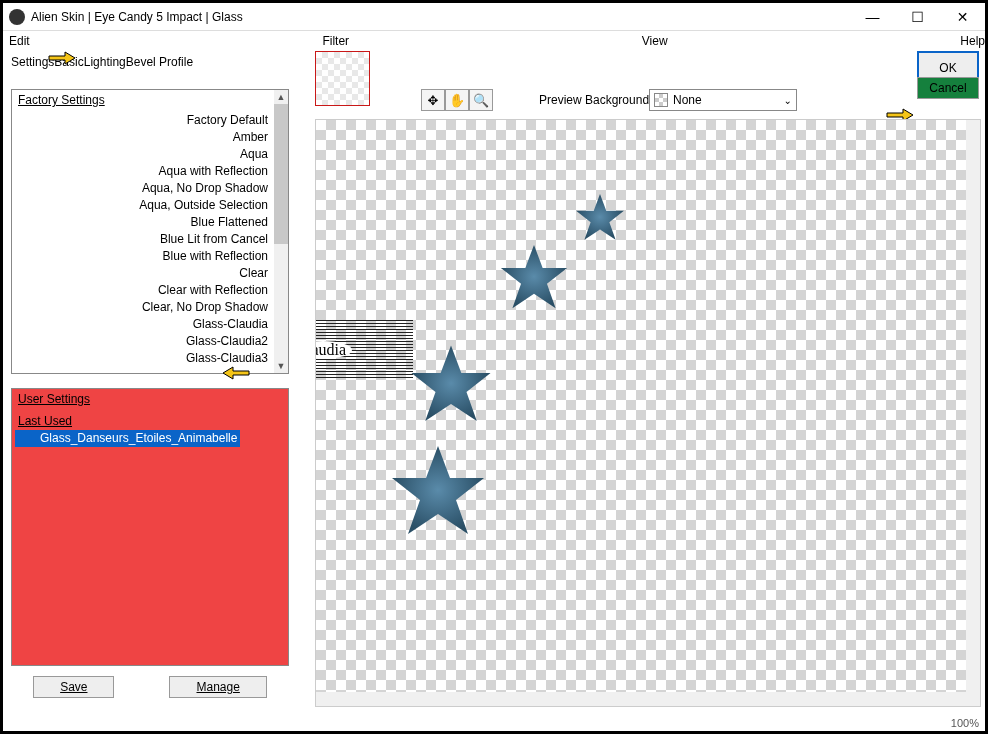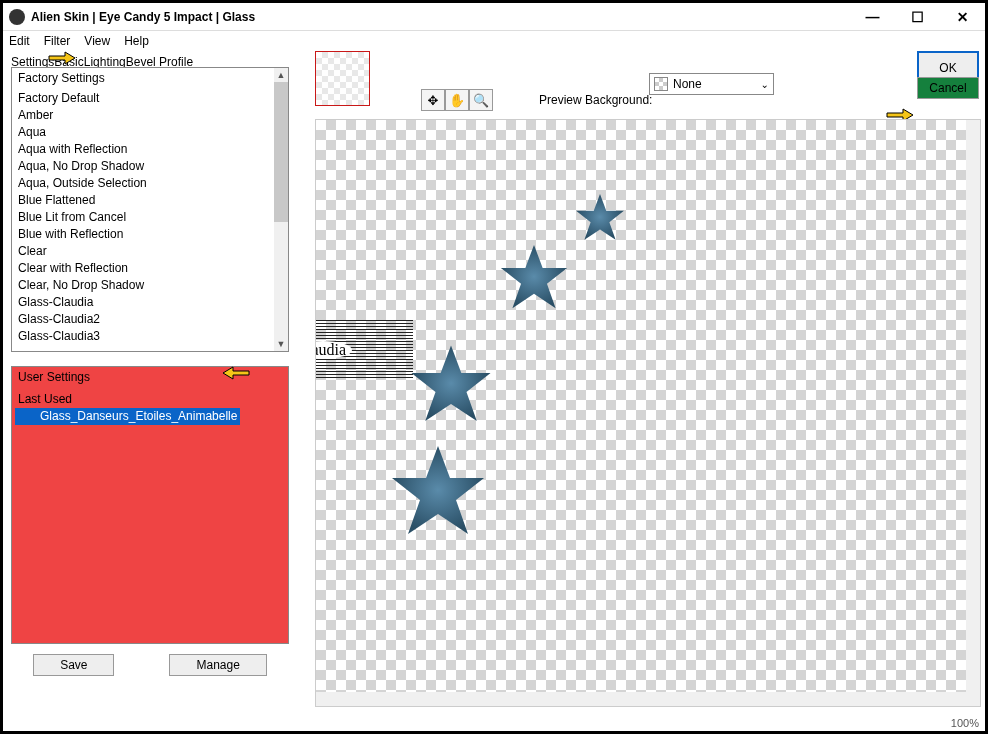--- a/index.html
+++ b/index.html
@@ -1,49 +1,49 @@
 <!DOCTYPE html>
 <html><head>
 <meta charset="utf-8">
 <style>
 * { box-sizing: border-box; margin: 0; padding: 0; font-family: "Segoe UI", Tahoma, sans-serif; font-size: 12px; }
 body { background: #fff; }
 .window { width: 988px; height: 734px; border: 3px solid #000; position: relative; background: #fff; overflow: hidden; }
-.titlebar { height: 28px; background: #fff; display: flex; align-items: center; padding-left: 6px; border-bottom: 1px solid #ddd; font-weight: bold; }
+.titlebar { height: 28px; background: #fff; display: flex; align-items: center; padding-left: 6px; border-bottom: 1px solid #ddd; }
 .titlebar-icon { width: 16px; height: 16px; background: #333; border-radius: 50%; margin-right: 6px; }
 .titlebar-text { flex: 1; font-size: 12px; }
 .win-controls { display: flex; }
 .win-btn { width: 45px; height: 28px; display: flex; align-items: center; justify-content: center; font-size: 14px; }
-.menubar { height: 20px; display: flex; align-items: center; padding-left: 6px; gap: 14px; }
+.menubar { height: 20px; display: flex; align-items: center; padding-left: 6px; gap: 14px; justify-content: space-between; }
 .menubar span { font-size: 12px; cursor: default; }
 .content { position: absolute; top: 48px; left: 0; right: 0; bottom: 0; }
 .tabs { display: flex; padding: 4px 8px; position: relative; }
 .tabs span { font-size: 12px; cursor: default; }
 .hand-cursor { position: absolute; width: 30px; height: 22px; }
 .hand-cursor svg { width: 100%; height: 100%; }
-.left-panel { position: absolute; left: 8px; top: 16px; width: 278px; }
+.left-panel { position: absolute; left: 8px; top: 38px; width: 278px; text-decoration: underline; }
 .factory-box { border: 1px solid #888; height: 285px; position: relative; background: #fff; }
 .factory-header { padding: 3px 6px; border-bottom: 0; font-size: 12px; }
-.factory-list { position: absolute; top: 22px; left: 0; right: 14px; bottom: 0; overflow: hidden; padding: 0 6px; }
+.factory-list { position: absolute; top: 22px; left: 0; right: 14px; bottom: 0; overflow: hidden; padding: 0 6px; text-align: right; }
 .factory-list div { font-size: 12px; line-height: 17px; cursor: default; }
 .scrollbar { position: absolute; right: 0; top: 0; bottom: 0; width: 14px; background: #f0f0f0; }
 .scroll-thumb { position: absolute; top: 14px; left: 0; right: 0; height: 140px; background: #c8c8c8; }
 .scroll-arrow { position: absolute; left: 0; right: 0; height: 14px; display: flex; align-items: center; justify-content: center; font-size: 9px; color: #555; }
 .user-box { border: 1px solid #888; margin-top: 14px; height: 278px; background: #ef4444; }
 .user-header { padding: 3px 6px; font-size: 12px; }
 .user-list { padding: 4px 3px; }
 .user-list div { font-size: 12px; line-height: 17px; padding: 0 3px; cursor: default; }
 .user-list .selected { background: #0a64c8; color: #fff; display: inline-block; padding-left: 25px; }
 .bottom-btns { display: flex; justify-content: center; gap: 55px; margin-top: 10px; }
 .btn { border: 1px solid #999; background: #eee; padding: 3px 26px; font-size: 12px; cursor: default; }
 .preview-thumb { position: absolute; left: 312px; top: 0px; width: 55px; height: 55px; border: 1px solid #c91818; background: repeating-conic-gradient(#e8e8e8 0 25%, #fff 0 50%) 0 0/12px 12px; }
 .tool-icons { position: absolute; left: 418px; top: 38px; display: flex; gap: 0; }
 .tool-icon { width: 24px; height: 22px; border: 1px solid #999; display: flex; align-items: center; justify-content: center; background: #f4f4f4; font-size: 13px; }
 .preview-bg-label { position: absolute; left: 536px; top: 42px; font-size: 12px; }
-.preview-bg-select { position: absolute; left: 646px; top: 22px; width: 125px; height: 22px; border: 1px solid #888; display: flex; align-items: center; padding: 0 4px; background: #fff; }
+.preview-bg-select { position: absolute; left: 646px; top: 38px; width: 148px; height: 22px; border: 1px solid #888; display: flex; align-items: center; padding: 0 4px; background: #fff; }
 .preview-bg-select .swatch { width: 14px; height: 14px; border: 1px solid #888; background: repeating-conic-gradient(#ccc 0 25%, #fff 0 50%) 0 0/8px 8px; margin-right: 5px; }
 .preview-bg-select .chev { margin-left: auto; font-size: 10px; }
 .ok-btn { position: absolute; right: 6px; top: 0px; width: 62px; height: 34px; border: 2px solid #0a64c8; background: #eee; display: flex; align-items: center; justify-content: center; font-size: 12px; }
 .cancel-btn { position: absolute; right: 6px; top: 26px; width: 62px; height: 22px; border: 1px solid #999; background: #15803d; display: flex; align-items: center; justify-content: center; font-size: 12px; }
 .canvas { position: absolute; left: 312px; top: 68px; right: 4px; bottom: 24px; background: repeating-conic-gradient(#d4d4d4 0 25%, #fff 0 50%) 0 0/20px 20px; border: 1px solid #ccc; overflow: hidden; }
 .canvas-scroll-v { position: absolute; right: 0; top: 0; bottom: 14px; width: 14px; background: #f0f0f0; }
 .canvas-scroll-h { position: absolute; left: 0; right: 0; bottom: 0; height: 14px; background: #f0f0f0; }
 .star { position: absolute; fill: #3f6f8f; }
 .watermark { position: absolute; left: -83px; top: 200px; width: 180px; height: 60px; }
 .watermark-lines { width: 100%; height: 100%; background: repeating-linear-gradient(#222 0 1px, transparent 1px 3px); display: flex; align-items: center; justify-content: center; }

